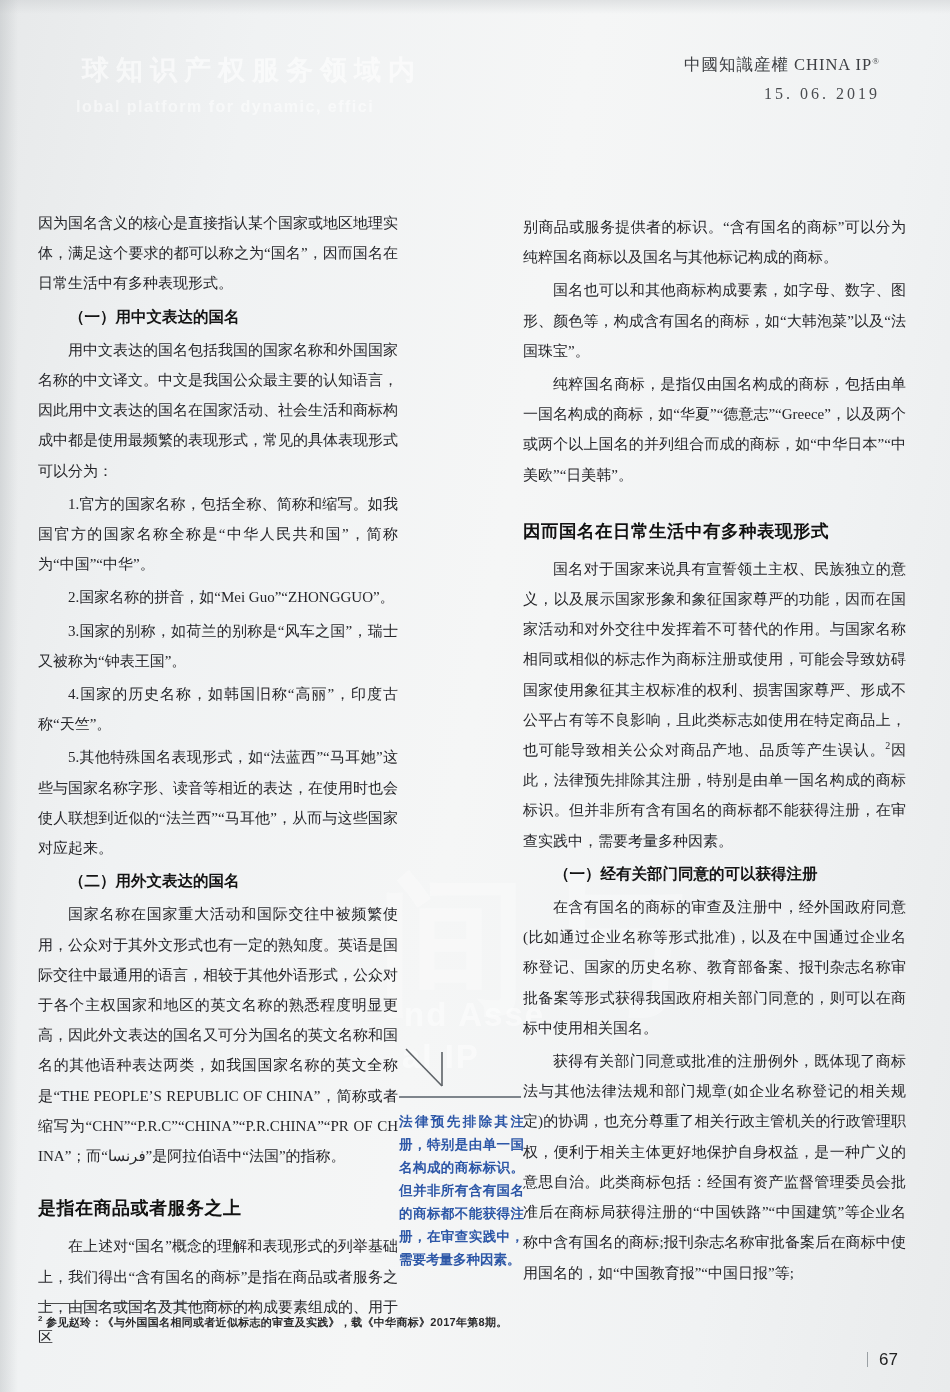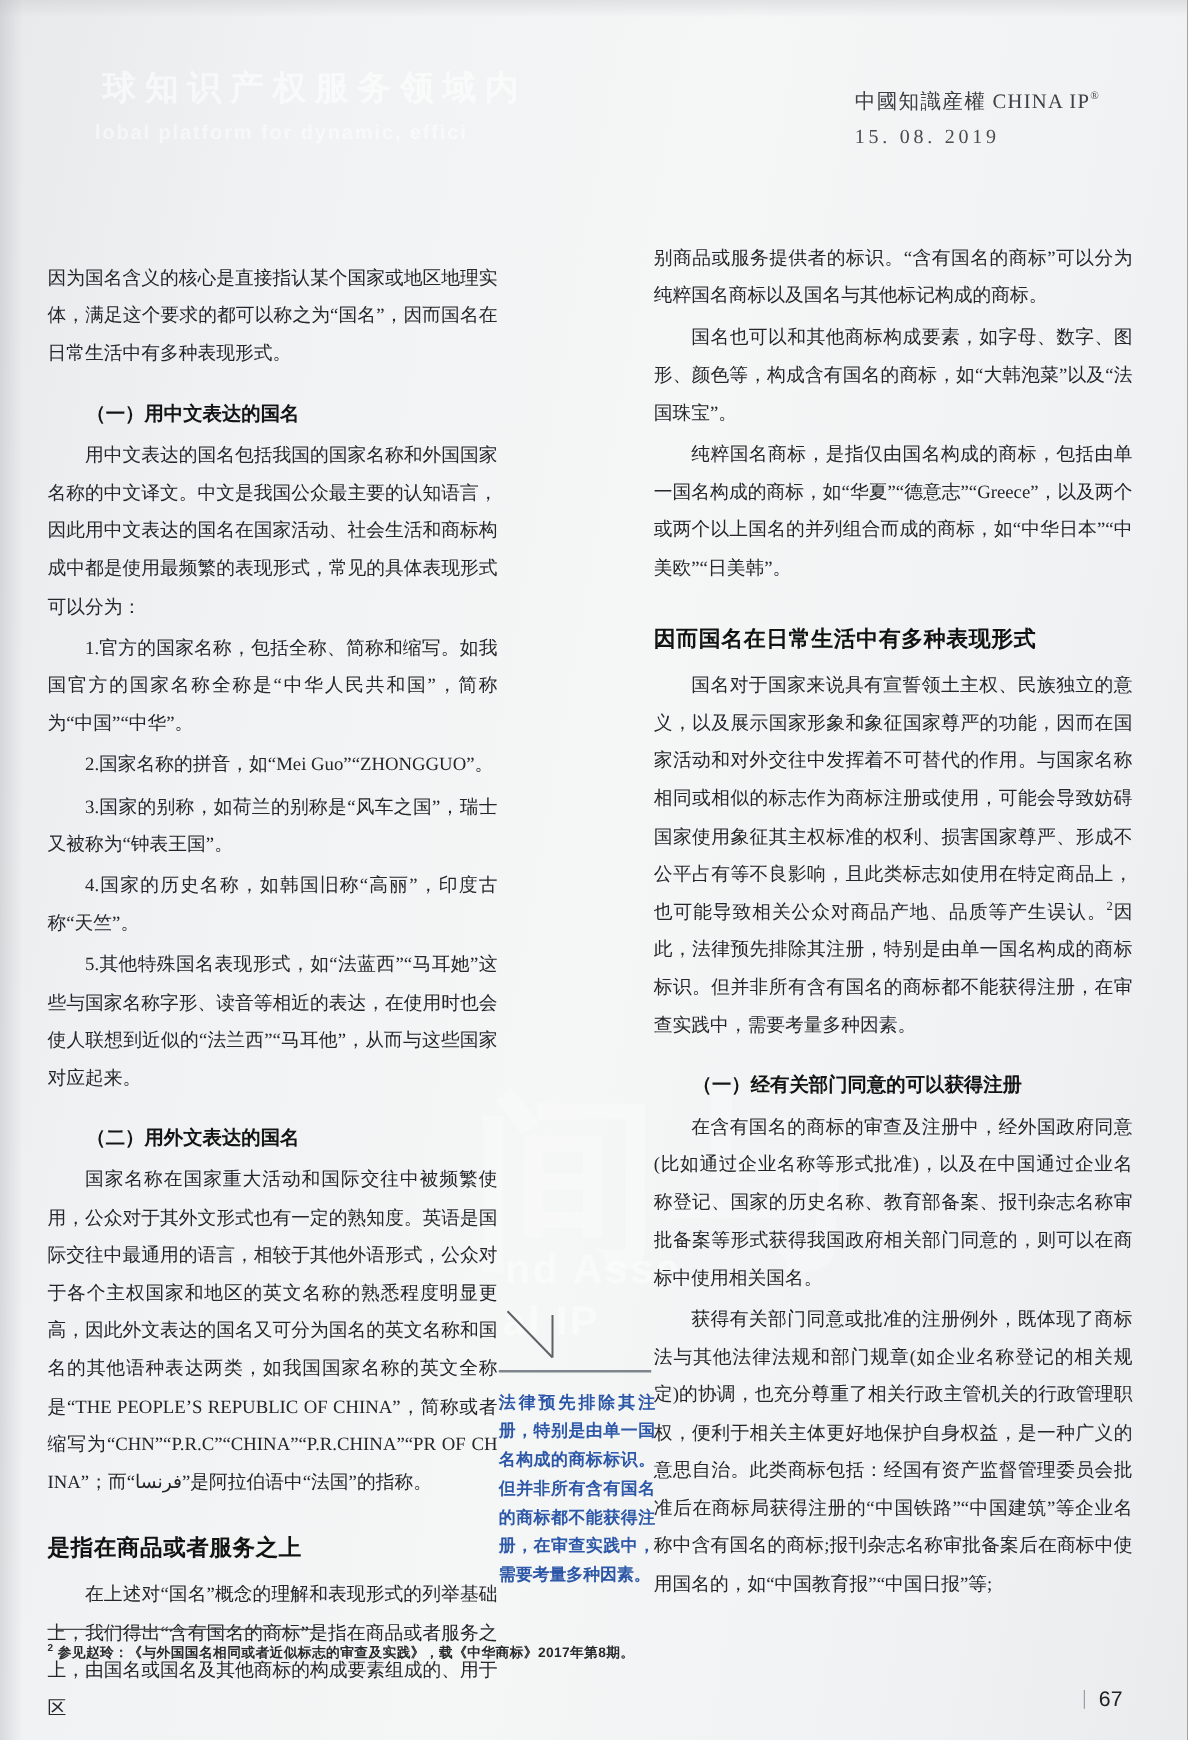--- a/index.html
+++ b/index.html
@@ -15,32 +15,32 @@
 
   
   .wm { position:absolute; color:#ffffff; font-family:"Liberation Sans", sans-serif;
         font-weight:bold; white-space:nowrap; pointer-events:none; z-index:1; }
   .wm-top-cn { left:82px; top:52px; font-size:27px; letter-spacing:7px; opacity:.62; }
   .wm-top-en { left:76px; top:98px; font-size:16px; letter-spacing:1.5px; opacity:.55; font-weight:600; }
   .wm-mid-cn { left:378px; top:846px; font-size:150px; opacity:.30; letter-spacing:8px; }
   .wm-mid-en1 { left:404px; top:996px; font-size:33px; opacity:.48; letter-spacing:2px; }
   .wm-mid-en2 { left:402px; top:1038px; font-size:33px; opacity:.48; letter-spacing:2px; }
 
-  .header { position:absolute; top:70px; right:70px; z-index:2; }
+  .header { position:absolute; top:54px; right:70px; text-align:right; z-index:2; }
   .header .mag { font-size:16.5px; color:#3e4044; letter-spacing:1px; }
   .header .mag sup { font-size:9px; }
   .header .date { margin-top:9px; font-size:16px; color:#4a4c50; letter-spacing:3px; }
 
   .col { position:absolute; z-index:2; text-align:justify; font-size:15px; line-height:30.2px; }
   .col-left  { left:38px;  top:208px; width:360px; }
-  .col-right { left:523px; top:192px; width:383px; }
+  .col-right { left:523px; top:212px; width:383px; }
   .col p { margin:0 0 3px 0; word-break:break-all; }
   .col p.ind { text-indent:2em; }
   .subhead { font-family:"Liberation Sans", sans-serif; font-weight:bold; color:#141414;
-             font-size:15.5px; text-indent:2em; margin:18px 0 3px 0; }
+             font-size:15.5px; text-indent:2em; margin:3px 0 3px 0; }
   .bighead { font-family:"Liberation Sans", sans-serif; font-weight:bold; color:#121212;
              font-size:18px; letter-spacing:.5px; margin:24px 0 10px 0; line-height:26px; }
   .col-right .bighead { font-size:17.5px; margin-top:28px; }
   sup.fn { font-size:10px; line-height:0; }
 
   .callout { position:absolute; left:399px; top:1046px; width:125px; z-index:3; }
   .callout-arrow { display:block; margin-left:4px; }
   .callout-rule { border:none; border-top:2px solid #7e858c; margin:4px 0 12px 0; width:122px; }
   .callout-text { font-family:"Liberation Sans", sans-serif; font-weight:bold; color:#2d57a7;
                   font-size:13.5px; line-height:23px; text-align:justify; word-break:break-all; }
@@ -62,21 +62,21 @@
 <div class="page">
 
   <div class="wm wm-top-cn">球知识产权服务领域内</div>
   <div class="wm wm-top-en">lobal platform for dynamic, effici</div>
   <div class="wm wm-mid-cn">间与</div>
   <div class="wm wm-mid-en1">nd Asse</div>
   <div class="wm wm-mid-en2">al IP</div>
 
   <div class="header">
     <div class="mag"><span>中國知識産權 CHINA IP</span><sup>®</sup></div>
-    <div class="date">15. 08. 2019</div>
+    <div class="date">15. 06. 2019</div>
   </div>
 
   <div class="col col-left">
     <p>因为国名含义的核心是直接指认某个国家或地区地理实体，满足这个要求的都可以称之为“国名”，因而国名在日常生活中有多种表现形式。</p>
     <div class="subhead">（一）用中文表达的国名</div>
     <p class="ind">用中文表达的国名包括我国的国家名称和外国国家名称的中文译文。中文是我国公众最主要的认知语言，因此用中文表达的国名在国家活动、社会生活和商标构成中都是使用最频繁的表现形式，常见的具体表现形式可以分为：</p>
     <p class="ind">1.官方的国家名称，包括全称、简称和缩写。如我国官方的国家名称全称是“中华人民共和国”，简称为“中国”“中华”。</p>
     <p class="ind">2.国家名称的拼音，如“Mei Guo”“ZHONGGUO”。</p>
     <p class="ind">3.国家的别称，如荷兰的别称是“风车之国”，瑞士又被称为“钟表王国”。</p>
     <p class="ind">4.国家的历史名称，如韩国旧称“高丽”，印度古称“天竺”。</p>

